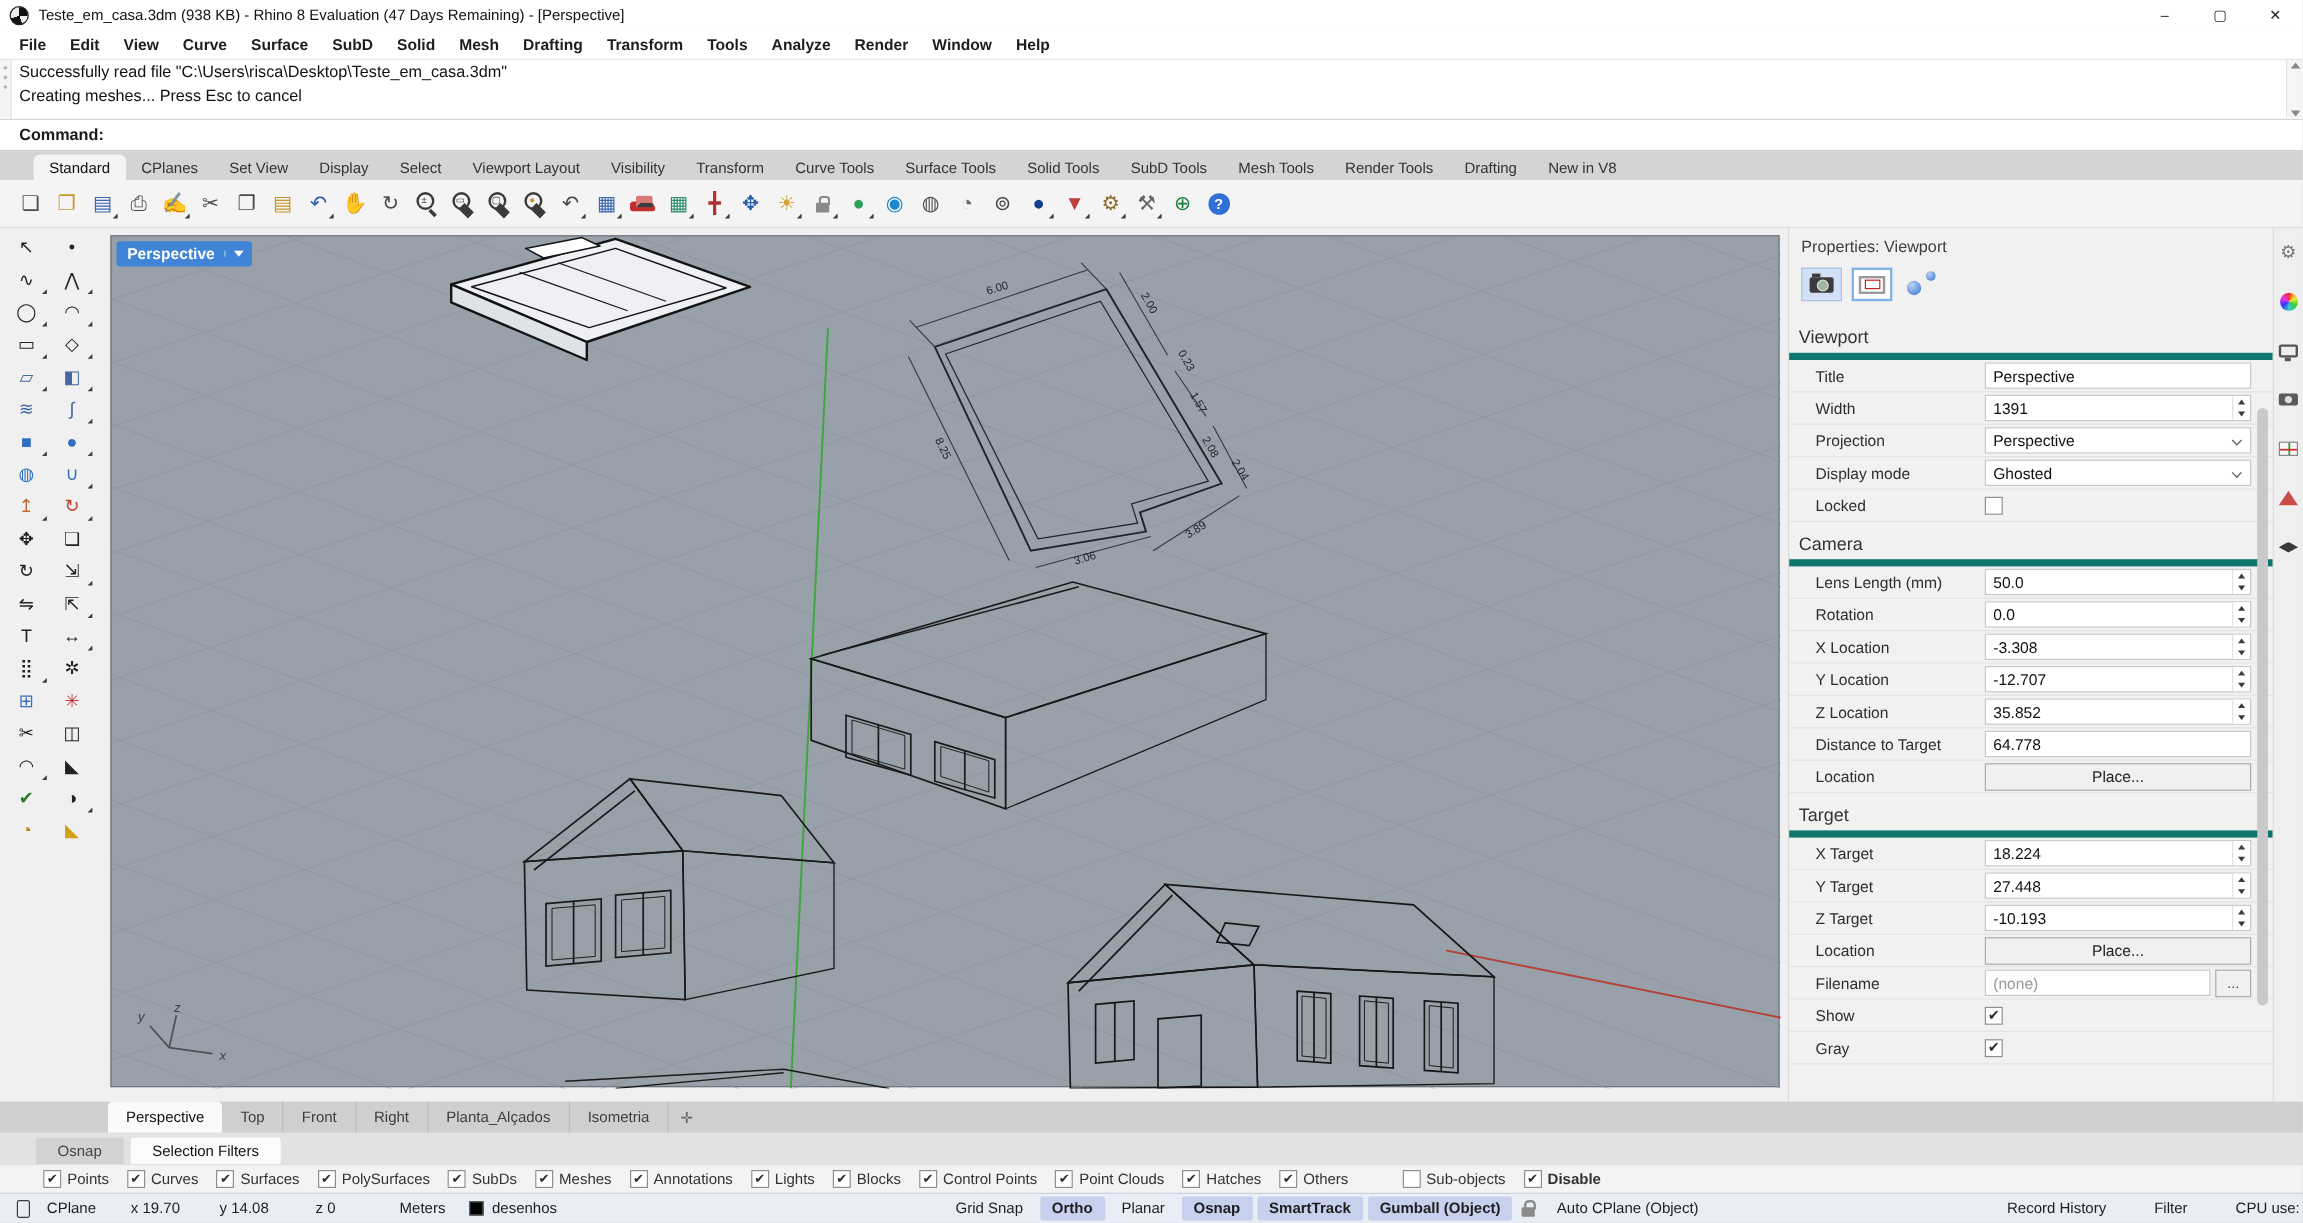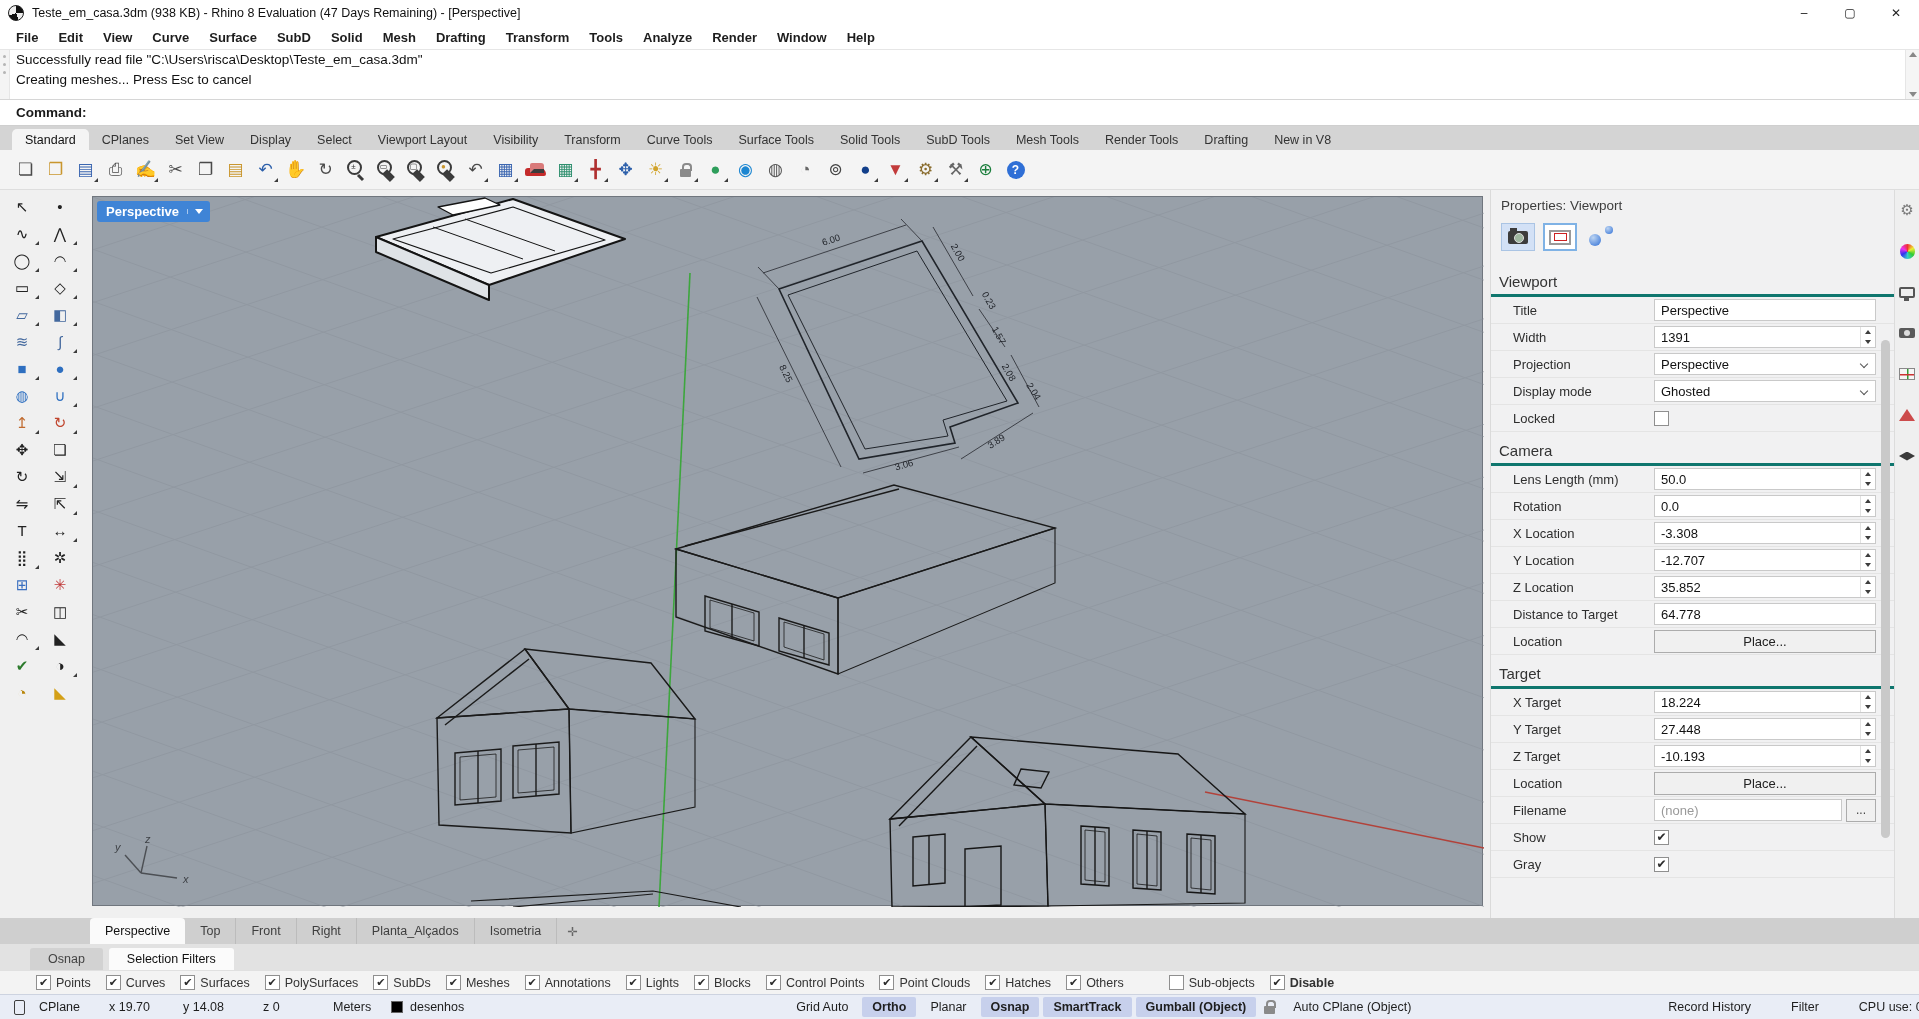--- a/index.html
+++ b/index.html
@@ -23,21 +23,21 @@
   .cmd-grip { position:absolute; left:0; top:0; bottom:0; width:10px; background:#f4f4f4; border-right:1px solid #e6e6e6; }
   .cmd-grip i { display:block; width:3px; height:3px; border-radius:50%; background:#b5b5b5; margin:5px auto 0; }
   .cmd-line { margin-left:16px; line-height:20px; font-size:13.5px; color:#111; white-space:nowrap; }
   .cmd-line:first-of-type { padding-top:3px; }
   #cmd-scroll { position:absolute; right:0; top:0; bottom:0; width:14px; background:#f5f5f5; border-left:1px solid #e6e6e6; display:flex; flex-direction:column; justify-content:space-between; align-items:center; padding:2px 0; }
   .sb-arrow-up { width:0;height:0;border-left:4px solid transparent;border-right:4px solid transparent;border-bottom:5px solid #888; }
   .sb-arrow-dn { width:0;height:0;border-left:4px solid transparent;border-right:4px solid transparent;border-top:5px solid #888; }
   #cmdprompt { position:absolute; top:100px; left:0; right:0; height:26px; background:#fff; border-bottom:1px solid #cfcfcf; font-weight:bold; font-size:13.5px; padding:5px 0 0 16px; }
 
   
-  #ribbon-tabs { position:absolute; top:126px; left:0; right:0; height:24px; background:#d4d4d4; display:flex; align-items:flex-end; padding-left:12px; }
+  #ribbon-tabs { position:absolute; top:126px; left:0; right:0; height:24px; background:#d4d4d4; display:flex; align-items:flex-end; padding-left:28px; }
   .rtab { padding:4px 13px 3px; font-size:12.5px; color:#333; }
   .rtab.active { background:#f4f4f4; border-radius:5px 5px 0 0; color:#111; }
 
   
   #toolbar { position:absolute; top:150px; left:0; right:0; height:40px; background:#f4f4f4; display:flex; align-items:center; padding-left:12px; gap:3px; border-bottom:1px solid #dedede; }
   .tbi { width:27px; height:27px; position:relative; display:flex; align-items:center; justify-content:center; }
   .tbi .g { font-size:17px; line-height:1; }
   .fly::after { content:""; position:absolute; right:1px; bottom:1px; border-left:4px solid transparent; border-bottom:4px solid #3c3c3c; }
   .mag::before { content:""; position:absolute; left:5px; top:4px; width:11px; height:11px; border:2px solid #3a3a3a; border-radius:50%; }
   .mag::after { content:""; position:absolute; right:5px; bottom:4px; width:7px; height:3px; background:#3a3a3a; transform:rotate(45deg); }
@@ -72,21 +72,21 @@
   .ptab-cam { background:#d3e1f6; border:1px solid #aac4e4; }
   .cam-body { width:20px; height:13px; background:#3c3c3c; border-radius:2px; position:relative; }
   .cam-body::before { content:""; position:absolute; left:6px; top:2.5px; width:8px; height:8px; border-radius:50%; background:#9fb7a0; border:1.5px solid #ddd; }
   .cam-body::after { content:""; position:absolute; left:2px; top:-3px; width:7px; height:3px; background:#3c3c3c; }
   .ptab-vp { background:#fff; border:2px solid #7fb2e5; }
   .vp-inner { width:22px; height:15px; border:2px solid #9a9a9a; background:#fff; display:flex; align-items:center; justify-content:center; }
   .vp-inner i { display:block; width:13px; height:8px; border:1.5px solid #cc2222; }
   .ptab-gum { position:relative; }
   .ptab-gum::before { content:""; position:absolute; left:4px; bottom:5px; width:12px; height:12px; border-radius:50%; background:radial-gradient(circle at 35% 30%, #bcd4f2, #2f6fd6); }
   .ptab-gum::after { content:""; position:absolute; right:6px; top:3px; width:8px; height:8px; border-radius:50%; background:radial-gradient(circle at 35% 30%, #bcd4f2, #2f6fd6); }
-  .psec-title { font-size:15px; color:#333; padding:10px 0 4px 8px; border-bottom:3px solid #0f766e; }
+  .psec-title { font-size:15px; color:#333; padding:10px 0 4px 8px; border-bottom:6px solid #0f766e; }
   .prow { display:flex; align-items:center; height:27px; border-bottom:1px solid #e4e4e4; padding-left:22px; }
   .prow .plabel { flex:1; font-size:13px; color:#2e2e2e; }
   .pctl { width:222px; margin-right:18px; position:relative; display:flex; align-items:center; }
   .pinput { position:relative; width:100%; height:22px; background:#fff; border:1px solid #c9c9c9; display:flex; align-items:center; padding:0 6px; font-size:13px; color:#111; }
   .pinput.gray { color:#999; }
   .spin { position:absolute; right:0; top:0; bottom:0; width:15px; display:flex; flex-direction:column; align-items:center; justify-content:space-between; padding:3px 0; background:#fff; border-left:1px solid #e2e2e2; }
   .spin .up { width:0;height:0;border-left:3.5px solid transparent;border-right:3.5px solid transparent;border-bottom:4.5px solid #3c3c3c; }
   .spin .dn { width:0;height:0;border-left:3.5px solid transparent;border-right:3.5px solid transparent;border-top:4.5px solid #3c3c3c; }
   .chev { position:absolute; right:8px; top:7px; width:6px; height:6px; border-right:1.6px solid #555; border-bottom:1.6px solid #555; transform:rotate(45deg); }
   .pbtn { width:100%; height:23px; background:#f0f0f0; border:1px solid #acacac; font-size:13px; color:#222; display:flex; align-items:center; justify-content:center; }
@@ -879,21 +879,21 @@
       <span class="sb-item sb-x">x 19.70</span>
       <span class="sb-item sb-y">y 14.08</span>
       <span class="sb-item sb-z">z 0</span>
       <span class="sb-item sb-meters">Meters</span>
       <span class="sb-item sb-layer">
         <span class="swatch" style="background: rgb(0, 0, 0);"></span>
         <span>desenhos</span>
       </span>
     </span>
   <span id="sb-right" style="display:flex;align-items:center;flex:1;">
-      <span class="chip mlGrid">Grid Auto</span>
+      <span class="chip mlGrid">Grid Snap</span>
       <span class="chip on">Ortho</span>
       <span class="chip">Planar</span>
       <span class="chip on">Osnap</span>
       <span class="chip on">SmartTrack</span>
       <span class="chip on">Gumball (Object)</span>
       <span class="sb-lock">
         <span class="shape-lock"></span>
       </span>
       <span class="chip">Auto CPlane (Object)</span>
       <span class="chip mlRec">Record History</span>

